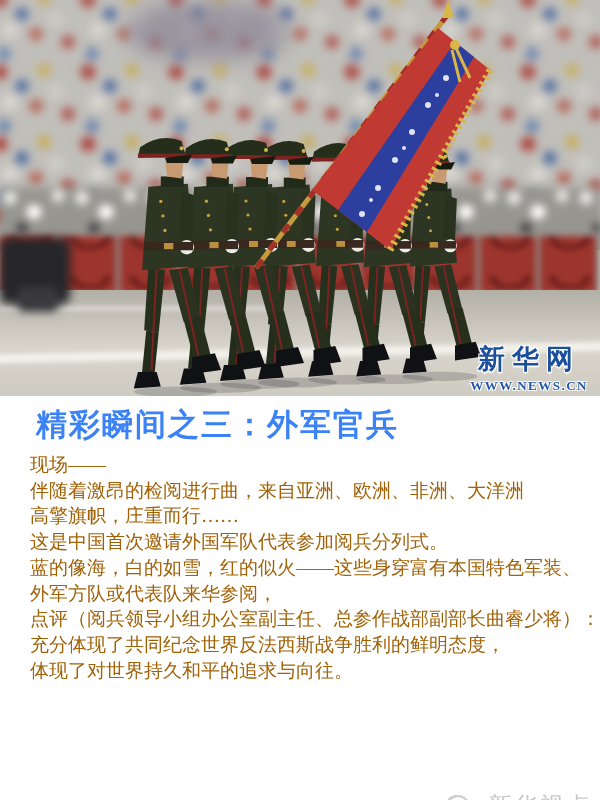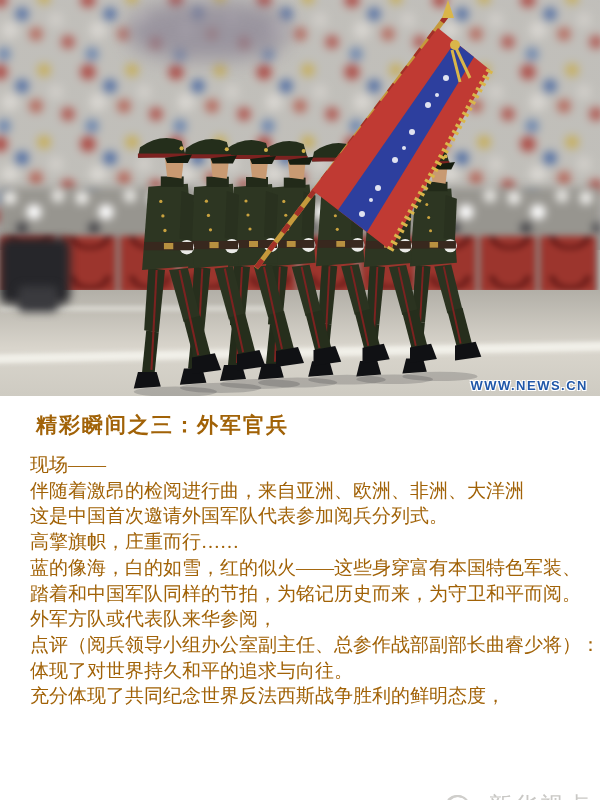--- a/index.html
+++ b/index.html
@@ -72,30 +72,30 @@
   .photo-svg { position:absolute; top:0; left:0; }
 
   
   .xh-wm { position:absolute; right:12px; bottom:4px; text-align:center; line-height:1; }
   .xh-cn {
     font-family:"Liberation Sans", sans-serif;
     font-weight:bold; font-size:27px; letter-spacing:7px; color:#1b4f9c;
     text-shadow:-1px -1px 0 #fff, 1px -1px 0 #fff, -1px 1px 0 #fff, 1px 1px 0 #fff, 0 2px 2px rgba(255,255,255,.8);
   }
   .xh-en {
-    margin-top:0; font-family:Liberation Sans, sans-serif;
+    margin-top:6px; font-family:Liberation Serif, serif;
     font-weight:bold; font-size:13px; letter-spacing:1.5px; color:#2057a8;
     text-shadow:-1px -1px 0 #fff, 1px -1px 0 #fff, -1px 1px 0 #fff, 1px 1px 0 #fff;
   }
 
   
   .caption { position:absolute; top:396px; left:0; right:0; bottom:0; background:#fff; padding:6px 14px 0 30px; color:#1e1e1e; }
   .cap-title {
-    font-size:21px; font-weight:bold; letter-spacing:2px; line-height:46px;
-    margin:0 0 4px 6px; color:#a16207; white-space:nowrap;
+    font-size:31px; font-weight:bold; letter-spacing:2px; line-height:46px;
+    margin:0 0 4px 6px; color:#3b82f6; white-space:nowrap;
   }
   .cap-line {
     font-size:19px; line-height:25.7px; letter-spacing:0; white-space:nowrap; color:#a16207;
   }
 
   
   .viewpoint-wm {
     position:absolute; right:8px; top:750px; display:flex; align-items:center; gap:16px;
     color:#c9c8c5;
     margin-top:40px;
@@ -187,36 +187,36 @@
             <circle cx="404" cy="148" r="2"></circle>
           <circle cx="371" cy="200" r="2"></circle>
         </g>
         <line x1="490" y1="70" x2="390" y2="250" stroke="#d9b64a" stroke-width="7" stroke-dasharray="3 4"></line>
         <circle cx="455" cy="45" r="5" fill="#d9b64a"></circle>
         <path d="M456,48 L470,78 M452,50 L460,82" stroke="#d9b64a" stroke-width="3" fill="none"></path>
       </g>
     </svg>
 
     <div class="xh-wm">
+      <div class="xh-cn">新华网</div>
       <div class="xh-en">WWW.NEWS.CN</div>
     </div>
   </div>
 
   <div class="caption">
     <div class="cap-title">精彩瞬间之三：外军官兵</div>
     <div class="cap-line">现场——</div>
     <div class="cap-line">伴随着激昂的检阅进行曲，来自亚洲、欧洲、非洲、大洋洲</div>
+    <div class="cap-line">高擎旗帜，庄重而行……</div>
     <div class="cap-line">这是中国首次邀请外国军队代表参加阅兵分列式。</div>
-    <div class="cap-line">高擎旗帜，庄重而行……</div>
     <div class="cap-line">蓝的像海，白的如雪，红的似火——这些身穿富有本国特色军装、</div>
-    <div class="cap-line">踏着和中国军队同样的节拍，为铭记历史而来，为守卫和平而阅。</div>
     <div class="cap-line">外军方队或代表队来华参阅，</div>
     <div class="cap-line">点评（阅兵领导小组办公室副主任、总参作战部副部长曲睿少将）：</div>
+    <div class="cap-line">充分体现了共同纪念世界反法西斯战争胜利的鲜明态度，</div>
     <div class="cap-line">体现了对世界持久和平的追求与向往。</div>
-    <div class="cap-line">充分体现了共同纪念世界反法西斯战争胜利的鲜明态度，</div>
   </div>
 
   <div class="viewpoint-wm">
     <svg width="28" height="28" viewBox="0 0 28 28">
       <circle cx="14" cy="15" r="11" fill="none" stroke="#cfcecb" stroke-width="2"></circle>
       <path d="M4,8 Q10,2 18,5" fill="none" stroke="#cfcecb" stroke-width="2"></path>
       <circle cx="11" cy="13" r="1.4" fill="#cfcecb"></circle>
       <circle cx="18" cy="13" r="1.4" fill="#cfcecb"></circle>
       <path d="M10,19 Q14,22 19,18" fill="none" stroke="#cfcecb" stroke-width="2"></path>
     </svg>

